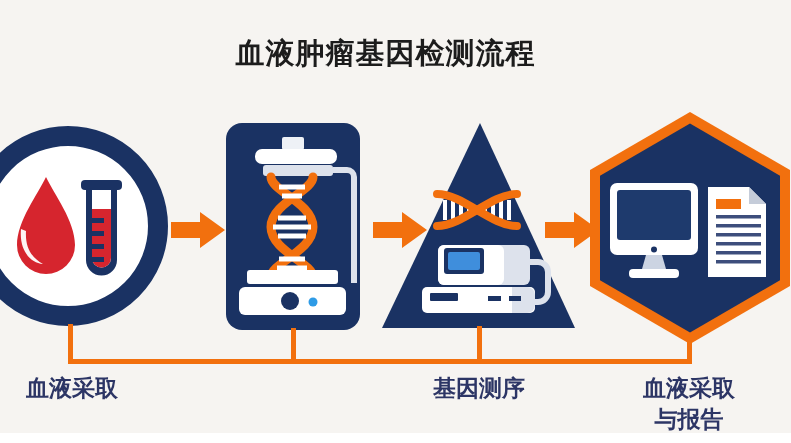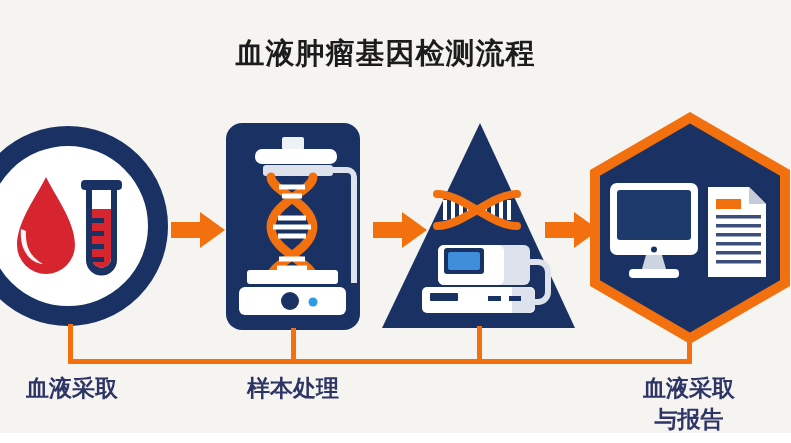--- a/index.html
+++ b/index.html
@@ -137,17 +137,17 @@
     </g>
   </svg>
 
   <div class="vline" style="left:68px;top:324px;width:5px;height:38px"></div>
   <div class="vline" style="left:291px;top:328px;width:5px;height:34px"></div>
   <div class="vline" style="left:477px;top:326px;width:5px;height:36px"></div>
   <div class="vline" style="left:687px;top:342px;width:5px;height:20px"></div>
   <div class="hline" style="left:68px;top:359px;width:624px;height:5px"></div>
 
   <div class="step-label" style="left:-8px;top:373px">血液采取</div>
-  <div class="step-label" style="left:213px;top:373px">样本处理</div>
+  <div class="step-label" style="left:399px;top:373px">基因测序</div>
   <div class="step-label" style="left:609px;top:373px">血液采取
 与报告</div>
 
 </div>
 
 </body></html>

